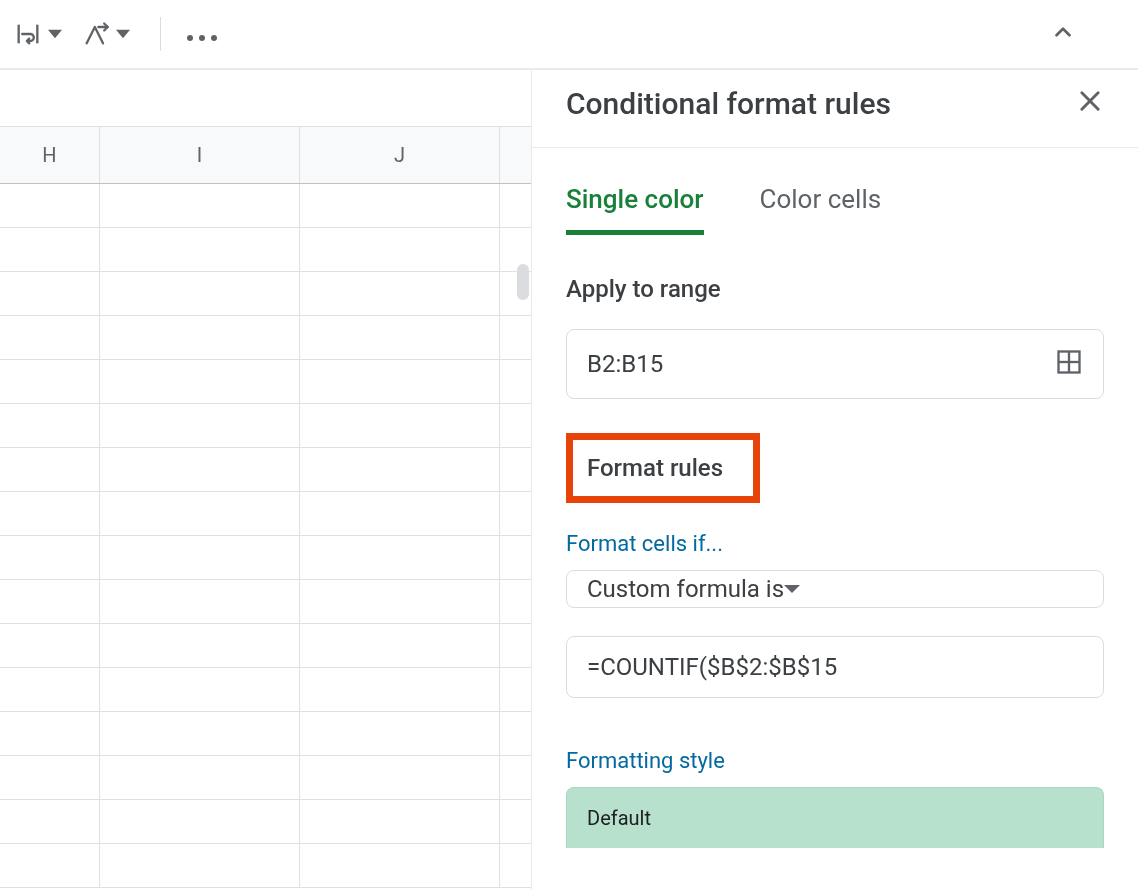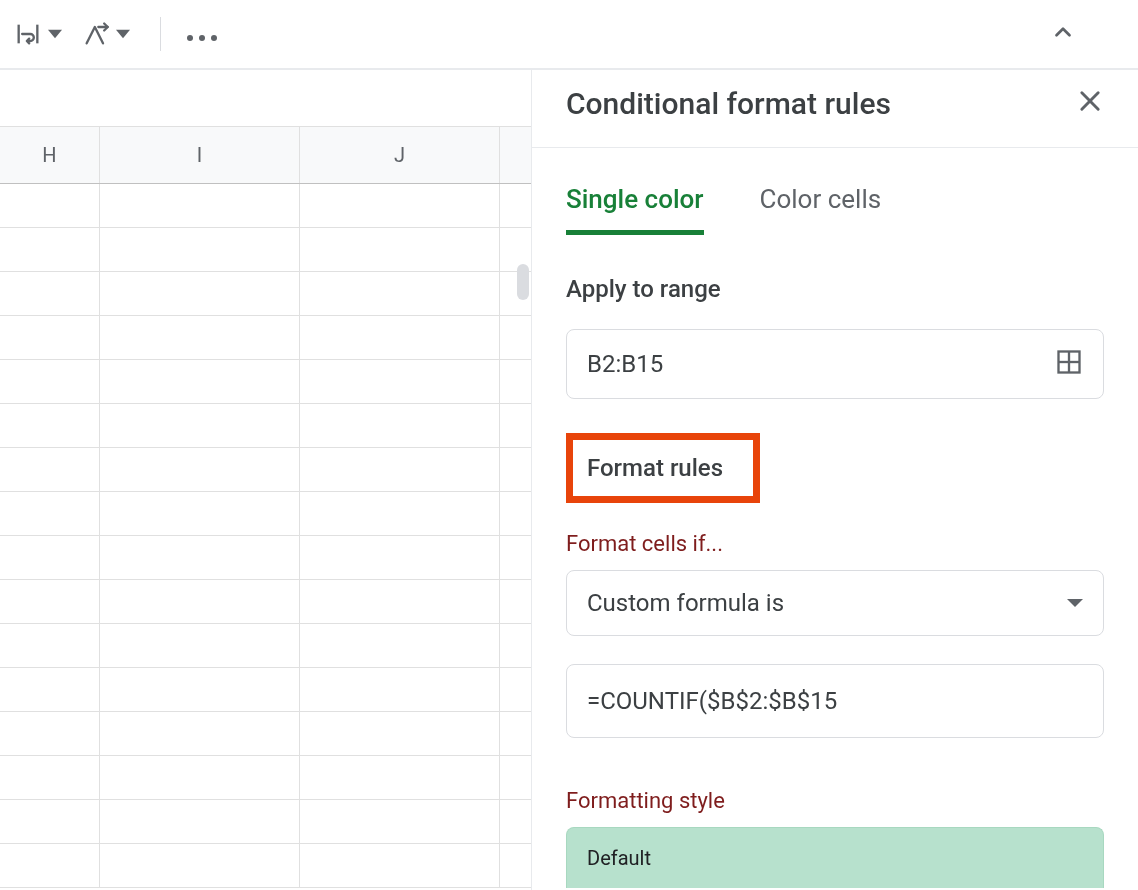--- a/index.html
+++ b/index.html
@@ -154,21 +154,21 @@
       padding: 40px 34px 0 34px;
     }
     .section-label {
       font-size: 24px;
       font-weight: 500;
       color: #3c4043;
       margin-bottom: 26px;
     }
     .section-sublabel {
       font-size: 22px;
-      color: #7f1d1d;
+      color: #0369a1;
       margin-bottom: 14px;
     }
     .range-box {
       display: flex;
       align-items: center;
       justify-content: space-between;
       border: 1.5px solid #dadce0;
       border-radius: 8px;
       padding: 18px 20px;
       margin-bottom: 34px;
@@ -183,41 +183,40 @@
     .highlight-box {
       display: inline-block;
       border: 7px solid #e8440a;
       padding: 14px 30px 14px 14px;
       margin-bottom: 28px;
     }
     .highlight-box .section-label { margin-bottom: 0; }
     .select-box {
       display: flex;
       align-items: center;
-      justify-content: space-between;
       border: 1.5px solid #dadce0;
       border-radius: 8px;
-      padding: 18px 20px;
+      padding: 4px 20px;
       margin-bottom: 28px;
       cursor: pointer;
     }
     .select-text {
       font-size: 24px;
       color: #3c4043;
     }
     .dropdown-caret {
       width: 0; height: 0;
       border-left: 8px solid transparent;
       border-right: 8px solid transparent;
       border-top: 8px solid #5f6368;
     }
     .formula-box {
       border: 1.5px solid #dadce0;
       border-radius: 8px;
-      padding: 22px 20px;
+      padding: 16px 20px;
       margin-bottom: 50px;
     }
     .formula-text {
       font-size: 24px;
       color: #3c4043;
       font-family: Roboto, Arial, sans-serif;
     }
     .style-preview {
       background: #b7e1cd;
       border: 1.5px solid #a8d8c0;

